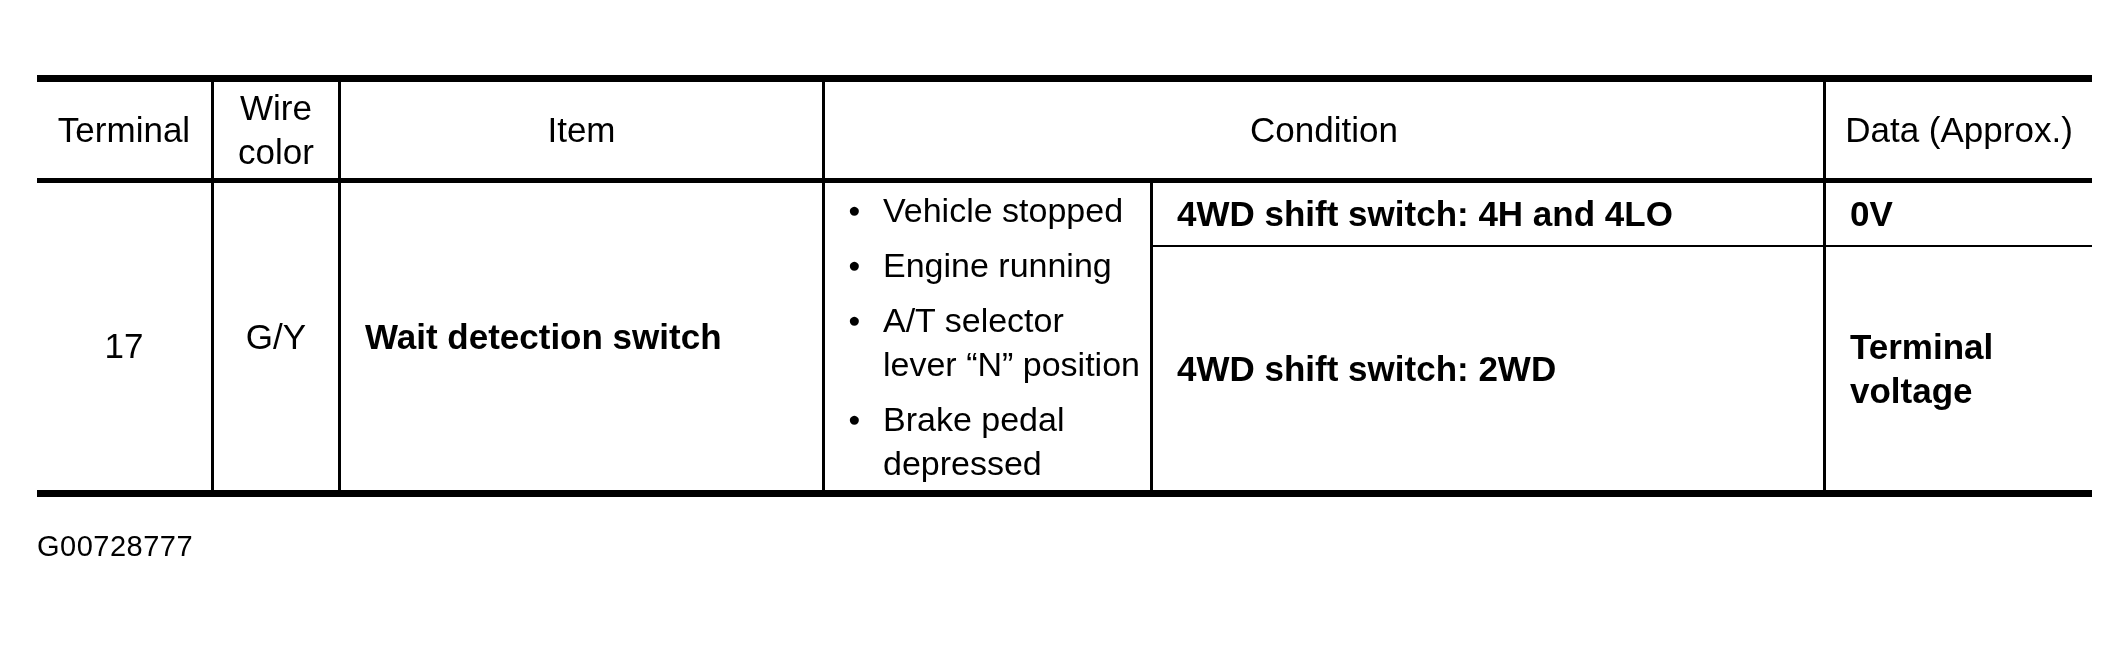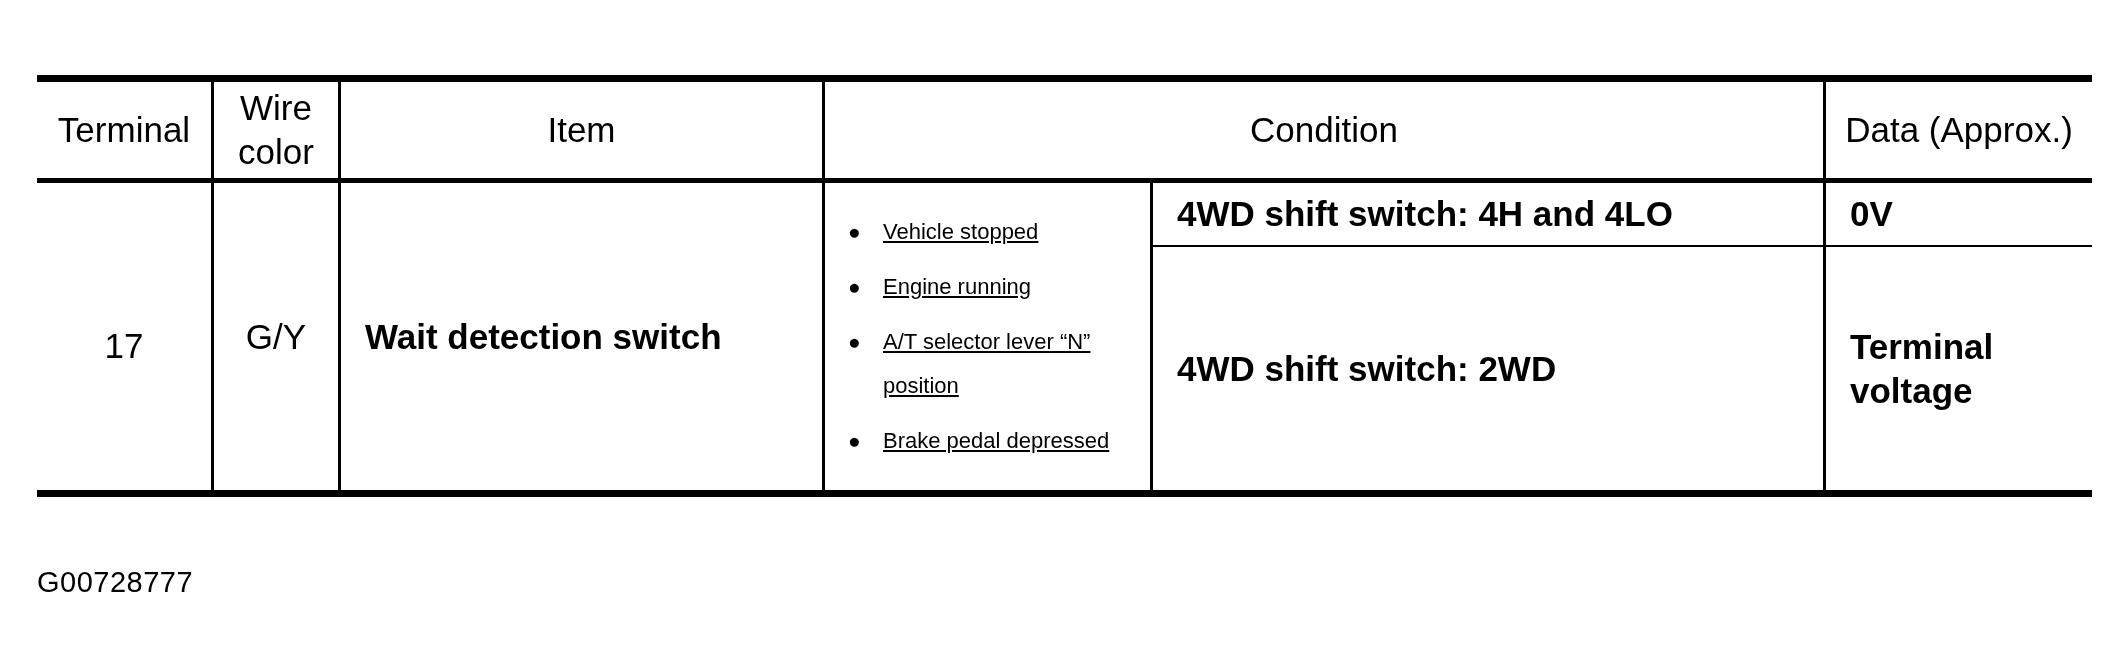--- a/index.html
+++ b/index.html
@@ -82,26 +82,26 @@
   .bullet-item { display: flex; align-items: flex-start; }
 
   .bullet-dot {
     flex: 0 0 38px;
     width: 38px;
     font-size: 21px;
     line-height: 44px;
     padding-left: 3px;
   }
 
-  .bullet-text { flex: 1; font-size: 22px; line-height: 44px; text-decoration: underline; }
+  .bullet-text { flex: 1; font-size: 34px; line-height: 44px; }
 
   .figure-id {
     position: absolute;
     left: 37px;
-    top: 566px;
+    top: 530px;
     font-size: 29px;
     line-height: 32px;
     letter-spacing: 0.5px;
     color: #000;
   }
 </style>
 </head>
 <body>
 
 <div class="page">

